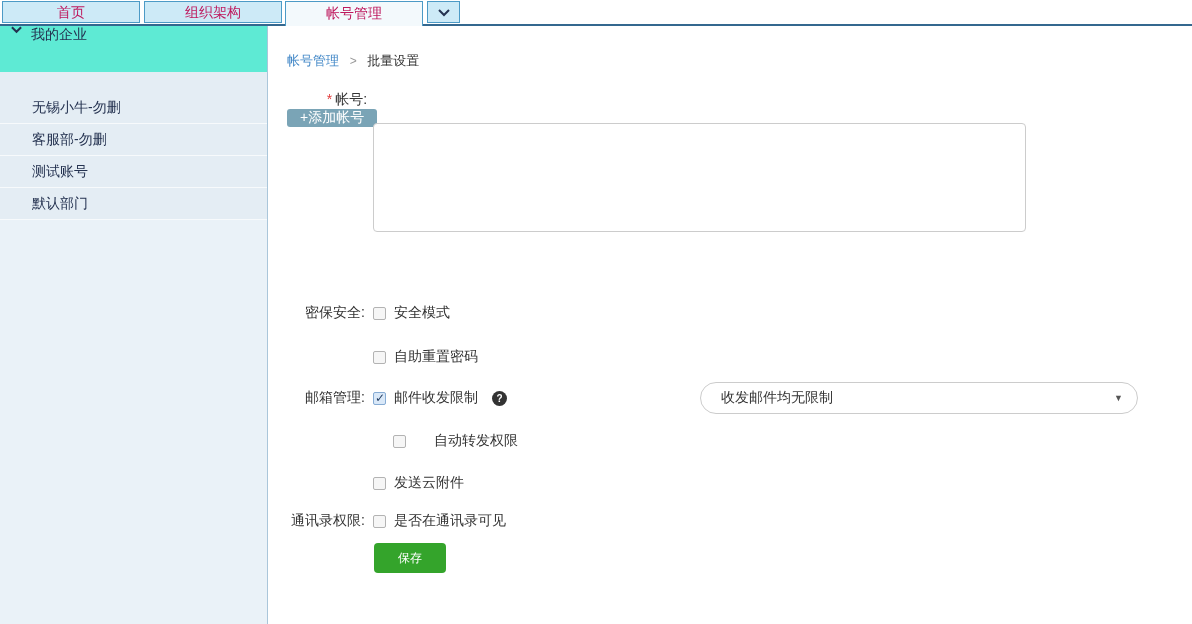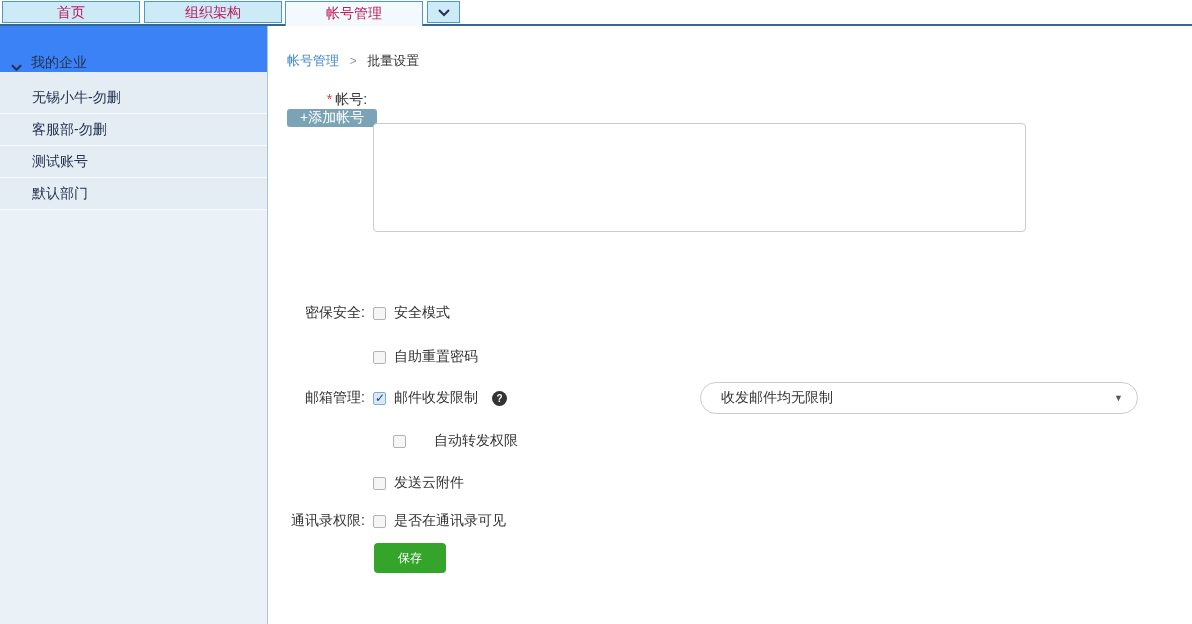--- a/index.html
+++ b/index.html
@@ -16,24 +16,24 @@
          cursor:pointer; z-index:1; }
   .tab-home { left:2px;   width:138px; }
   .tab-org  { left:144px; width:138px; }
   .tab-acc  { left:285px; width:138px; height:25px; line-height:22px; background:#f3f9fc;
               border-bottom:none; z-index:3; }
   .tab-more { left:427px; width:33px; display:flex; align-items:center; justify-content:center; }
 
   
   .sidebar { position:absolute; left:0; top:26px; width:268px; height:598px;
              background:#eaf2f8; border-right:1px solid #aac6da; }
-  .side-header { height:46px; background:#3b82f6; display:flex; align-items:flex-end;
+  .side-header { height:46px; background:#5eead4; display:flex; align-items:flex-start;
                  padding-left:11px; font-size:14px; color:#243250; cursor:pointer; }
   .side-header .chev { margin-right:9px; display:inline-flex; }
-  .side-items { background:#e4edf4; padding-top:10px; }
+  .side-items { background:#e4edf4; padding-top:20px; }
   .side-item { height:32px; line-height:31px; padding-left:32px; font-size:14px;
                color:#243250; border-bottom:1px solid #f7fafc; cursor:pointer; }
 
   
   .content { position:absolute; left:268px; top:26px; width:924px; height:598px; background:#fff; }
 
   .breadcrumb { position:absolute; left:19px; top:26px; font-size:13px; color:#333; }
   .breadcrumb .bc-link { color:#4187c7; text-decoration:none; cursor:pointer; }
   .breadcrumb .bc-sep { color:#999; margin:0 7px; font-size:12px; }
 

